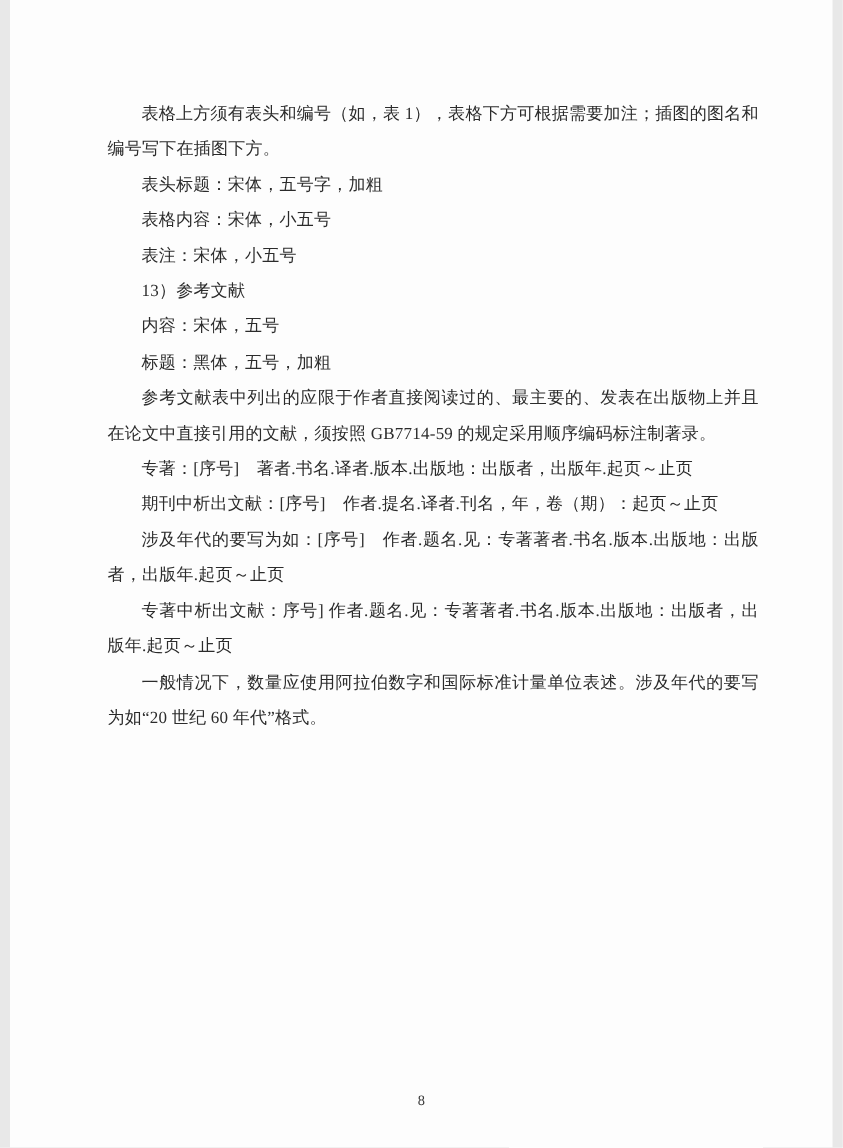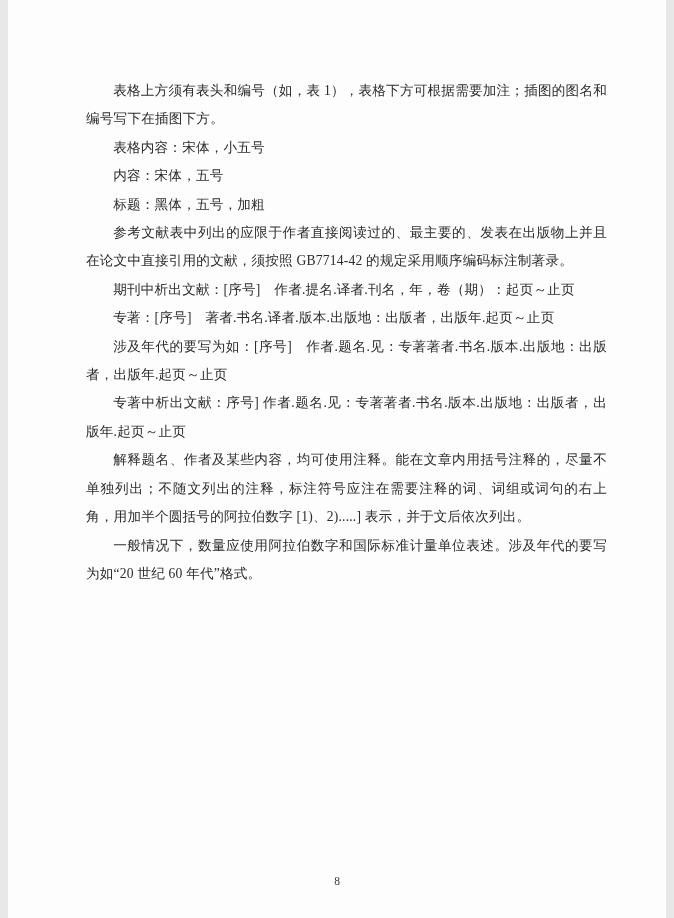--- a/index.html
+++ b/index.html
@@ -47,25 +47,27 @@
     font-size: 11.5px;
     color: #3a3a3a;
   }
 </style>
 </head>
 <body>
 
 <div class="page">
   <div class="content">
     <p>表格上方须有表头和编号（如，表 1），表格下方可根据需要加注；插图的图名和编号写下在插图下方。</p>
+    <p>表头标题：宋体，五号字，加粗</p>
     <p>表格内容：宋体，小五号</p>
+    <p>表注：宋体，小五号</p>
+    <p>13）参考文献</p>
     <p>内容：宋体，五号</p>
     <p>标题：黑体，五号，加粗</p>
-    <p>参考文献表中列出的应限于作者直接阅读过的、最主要的、发表在出版物上并且在论文中直接引用的文献，须按照 GB7714-42 的规定采用顺序编码标注制著录。</p>
+    <p>参考文献表中列出的应限于作者直接阅读过的、最主要的、发表在出版物上并且在论文中直接引用的文献，须按照 GB7714-59 的规定采用顺序编码标注制著录。</p>
+    <p>专著：[序号]　著者.书名.译者.版本.出版地：出版者，出版年.起页～止页</p>
     <p>期刊中析出文献：[序号]　作者.提名.译者.刊名，年，卷（期）：起页～止页</p>
-    <p>专著：[序号]　著者.书名.译者.版本.出版地：出版者，出版年.起页～止页</p>
     <p>涉及年代的要写为如：[序号]　作者.题名.见：专著著者.书名.版本.出版地：出版者，出版年.起页～止页</p>
     <p>专著中析出文献：序号] 作者.题名.见：专著著者.书名.版本.出版地：出版者，出版年.起页～止页</p>
-    <p>解释题名、作者及某些内容，均可使用注释。能在文章内用括号注释的，尽量不单独列出；不随文列出的注释，标注符号应注在需要注释的词、词组或词句的右上角，用加半个圆括号的阿拉伯数字 [1)、2).....] 表示，并于文后依次列出。</p>
     <p>一般情况下，数量应使用阿拉伯数字和国际标准计量单位表述。涉及年代的要写为如“20 世纪 60 年代”格式。</p>
   </div>
   <div class="footer">8</div>
 </div>
 
 </body></html>

